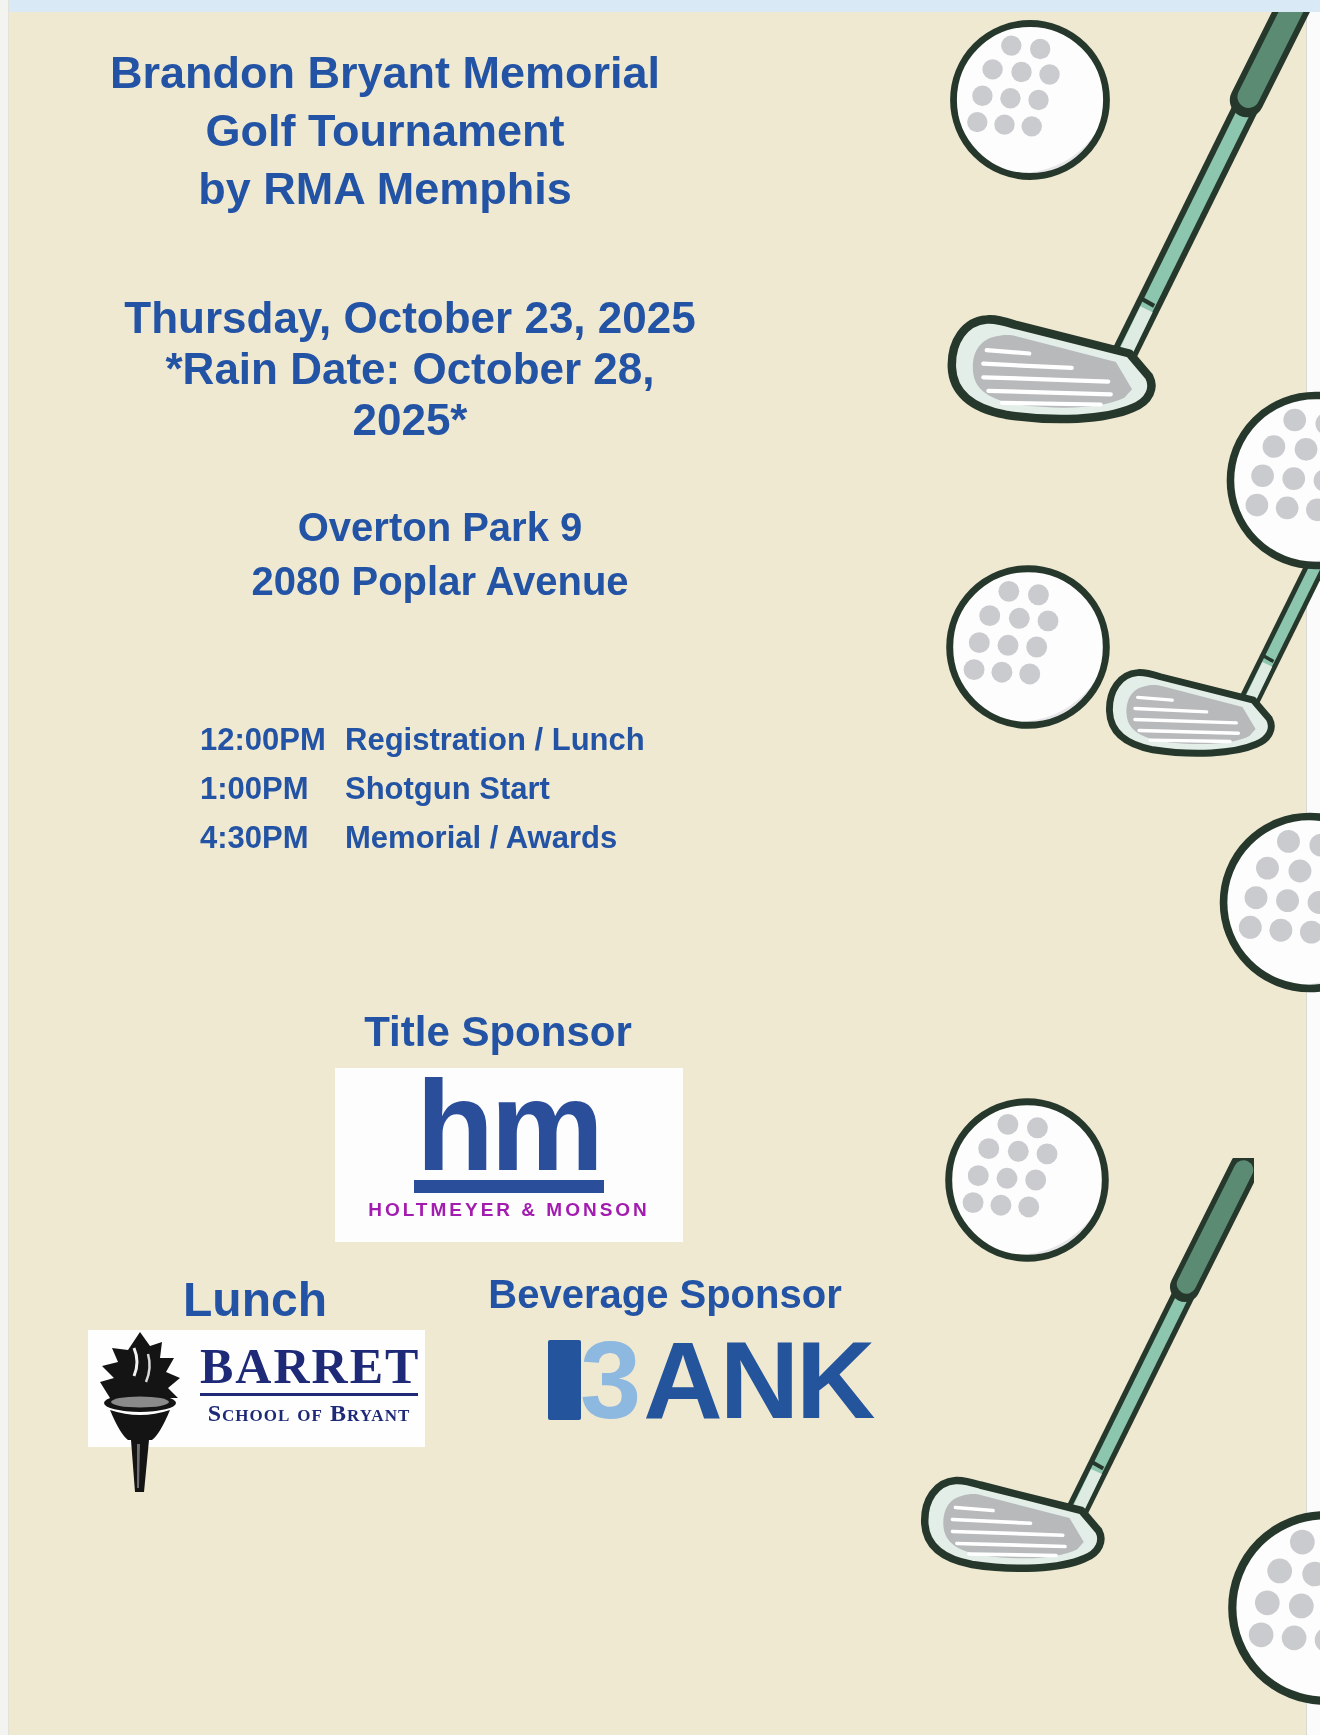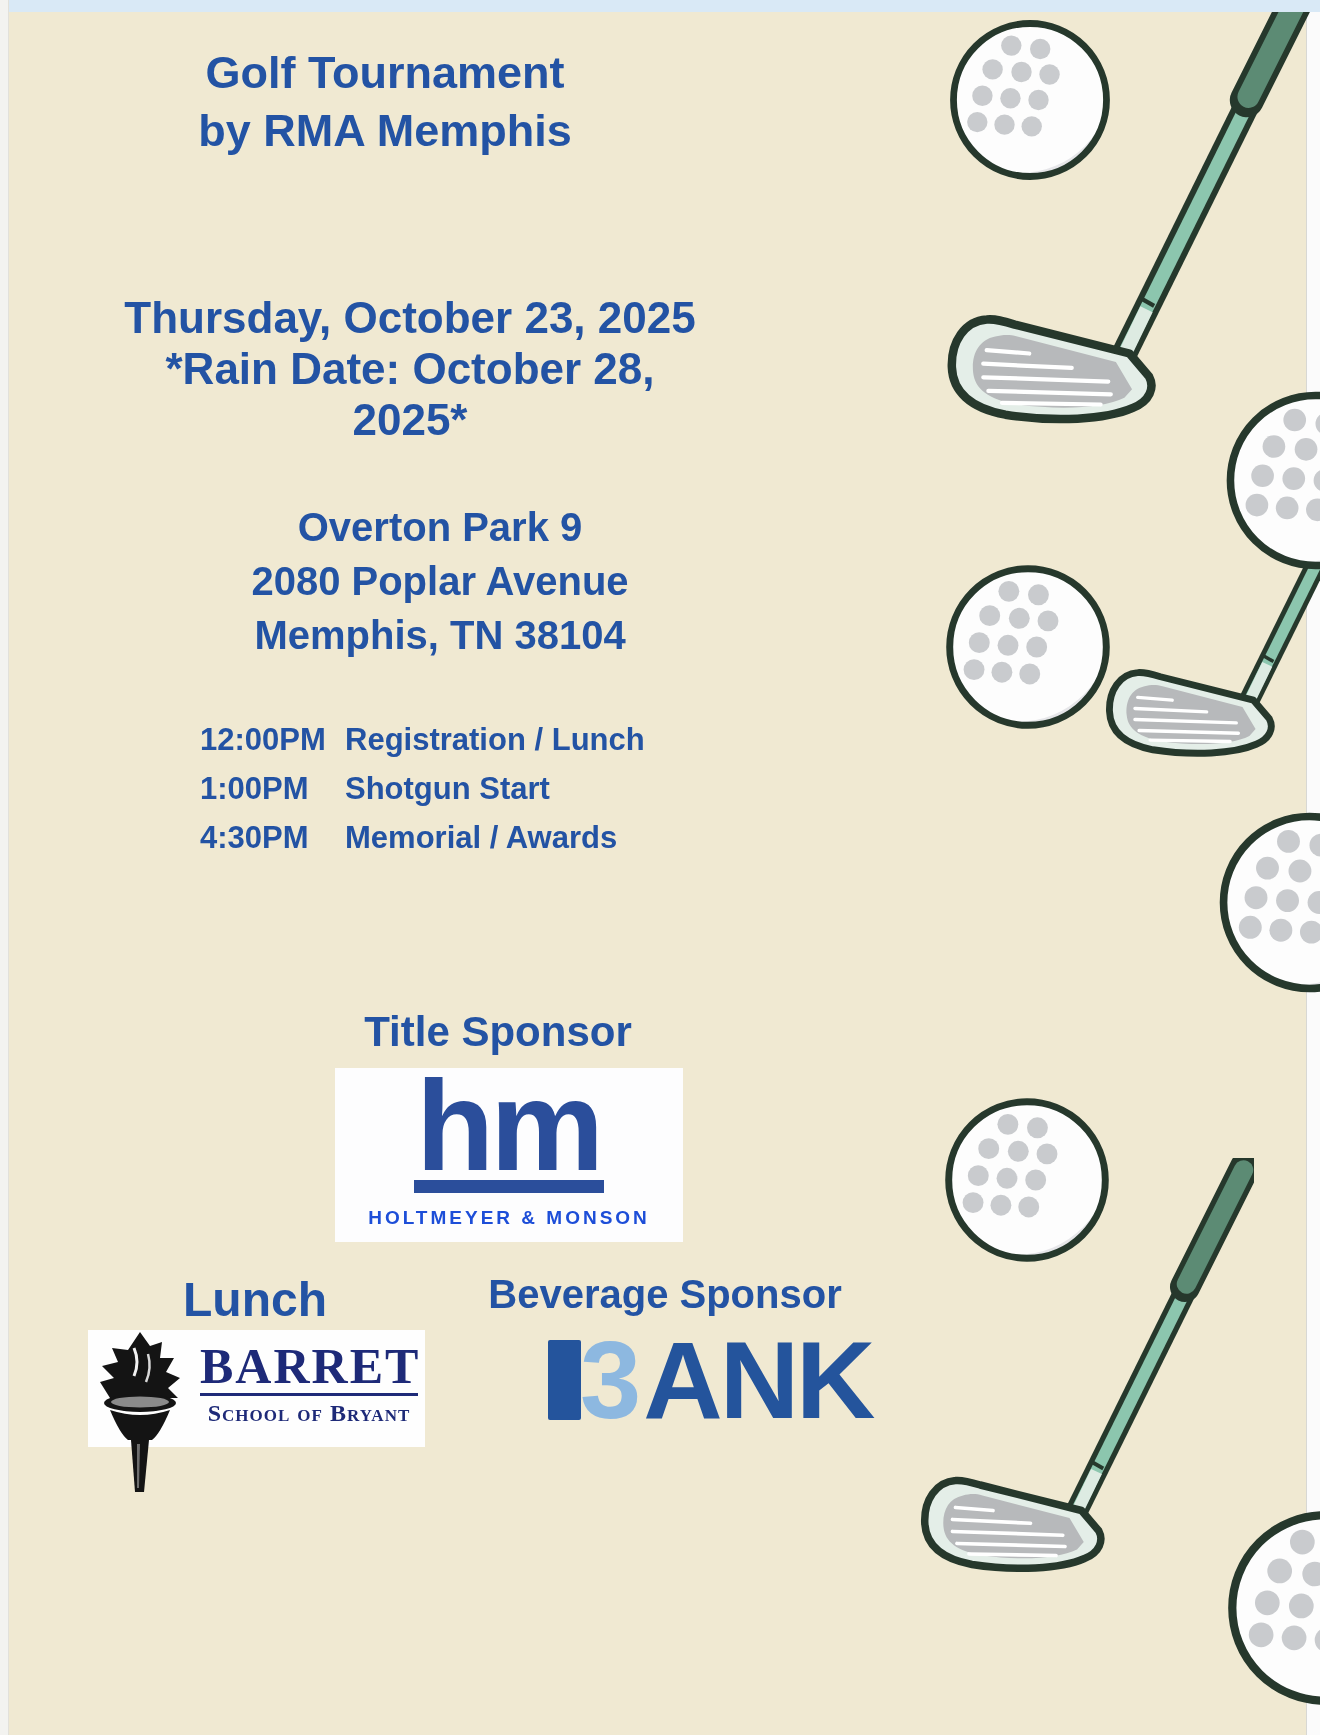--- a/index.html
+++ b/index.html
@@ -31,21 +31,21 @@
   .h-sponsor{position:absolute;color:#2353a4;font-weight:700;font-size:42px;text-align:center;z-index:2;}
   .title-sponsor-h{left:138px;top:1008px;width:720px;}
   .lunch-sponsor-h{left:90px;top:1272px;width:330px;font-size:48px;}
   .bev-sponsor-h{left:480px;top:1272px;width:370px;font-size:40px;}
 
   
   .hm-box{position:absolute;left:335px;top:1068px;width:348px;height:174px;background:#fdfdfe;z-index:2;
     display:flex;flex-direction:column;align-items:center;justify-content:flex-start;}
   .hm-mark{margin-top:8px;color:#2b4e9b;font-weight:700;font-size:128px;line-height:100px;height:100px;
     border-bottom:13px solid #2b4e9b;padding:0 4px 4px 2px;letter-spacing:-4px;}
-  .hm-name{margin-top:14px;color:#1d4ed8;font-weight:700;font-size:19px;letter-spacing:3px;white-space:nowrap;}
+  .hm-name{margin-top:6px;color:#a21caf;font-weight:700;font-size:19px;letter-spacing:3px;white-space:nowrap;}
 
   
   .barret-box{position:absolute;left:88px;top:1330px;width:337px;height:117px;background:#fefefe;z-index:2;}
   .torch{position:absolute;left:2px;top:2px;z-index:3;}
   .barret-text{position:absolute;left:112px;top:10px;width:218px;text-align:center;color:#1e2a78;
     font-family:"Liberation Serif", serif;}
   .barret-name{font-weight:700;font-size:50px;line-height:52px;letter-spacing:2px;
     border-bottom:3px solid #1e2a78;padding-bottom:1px;text-align:center;}
   .barret-sub{font-weight:700;font-size:24px;line-height:30px;font-variant:small-caps;letter-spacing:1px;margin-top:2px;}
 
@@ -134,34 +134,34 @@
       <use href="#golfball"></use>
     </svg>
   <svg class="deco" style="left:1222px;top:1505px;width:206px;height:206px">
       <use href="#golfball"></use>
     </svg>
 
   <div class="top-strip"></div>
   <div class="left-strip"></div>
 
   <div class="txt title-block">
+    <div>Brandon Bryant Memorial</div>
     <div>Golf Tournament</div>
     <div>by RMA Memphis</div>
   </div>
 
   <div class="txt date-block">
     <div>Thursday, October 23, 2025</div>
     <div>*Rain Date: October 28,</div>
     <div>2025*</div>
   </div>
 
   <div class="txt loc-block">
     <div>Overton Park 9</div>
     <div>2080 Poplar Avenue</div>
-    <div>Memphis, TN 38104</div>
   </div>
 
   <div class="schedule">
     <span>12:00PM</span>
     <span>Registration / Lunch</span>
     <span>1:00PM</span>
     <span>Shotgun Start</span>
     <span>4:30PM</span>
     <span>Memorial / Awards</span>
   </div>

